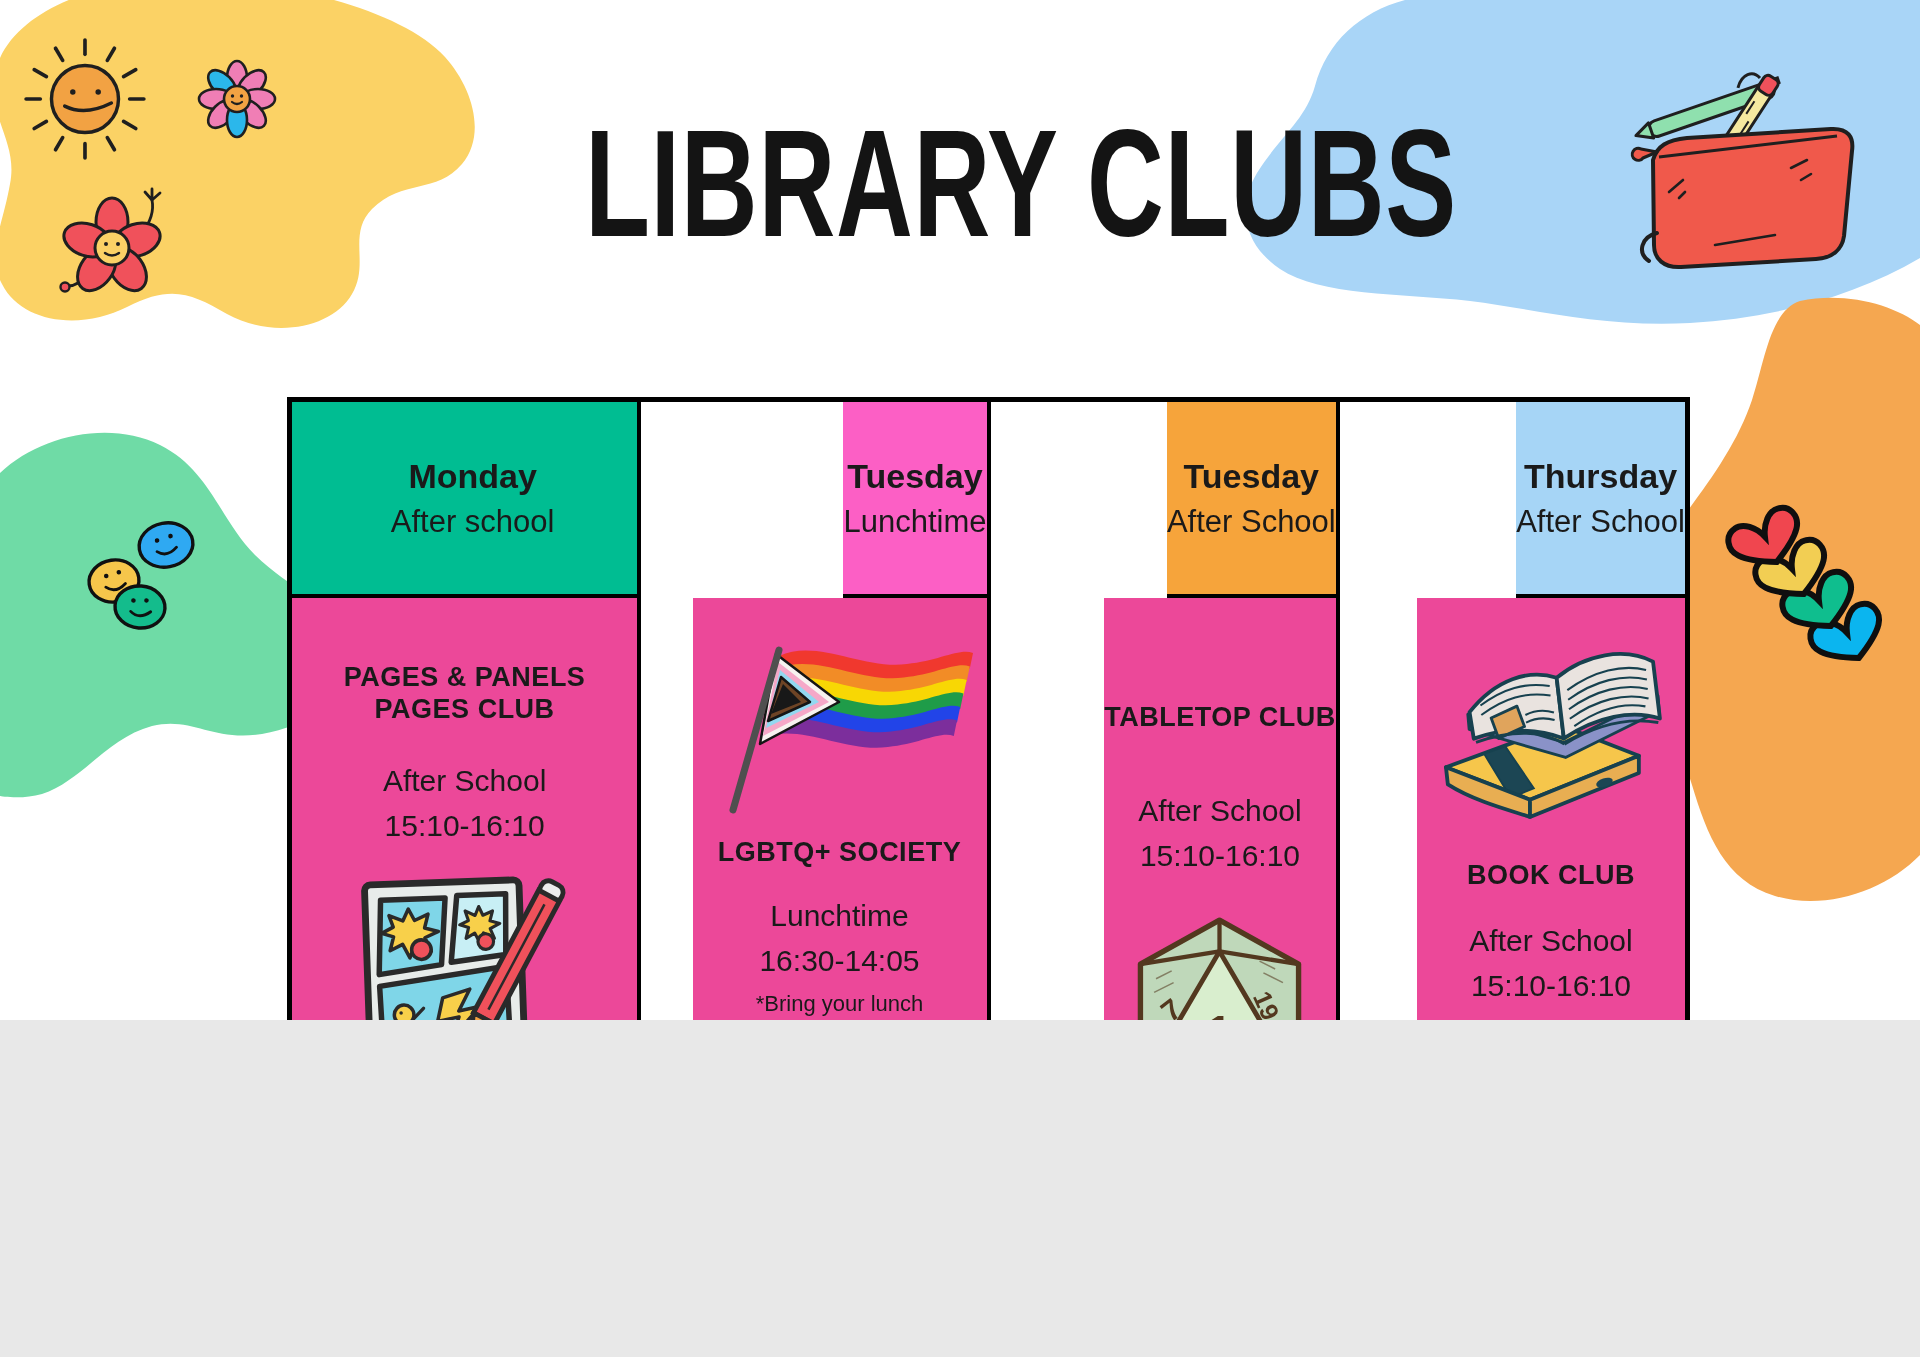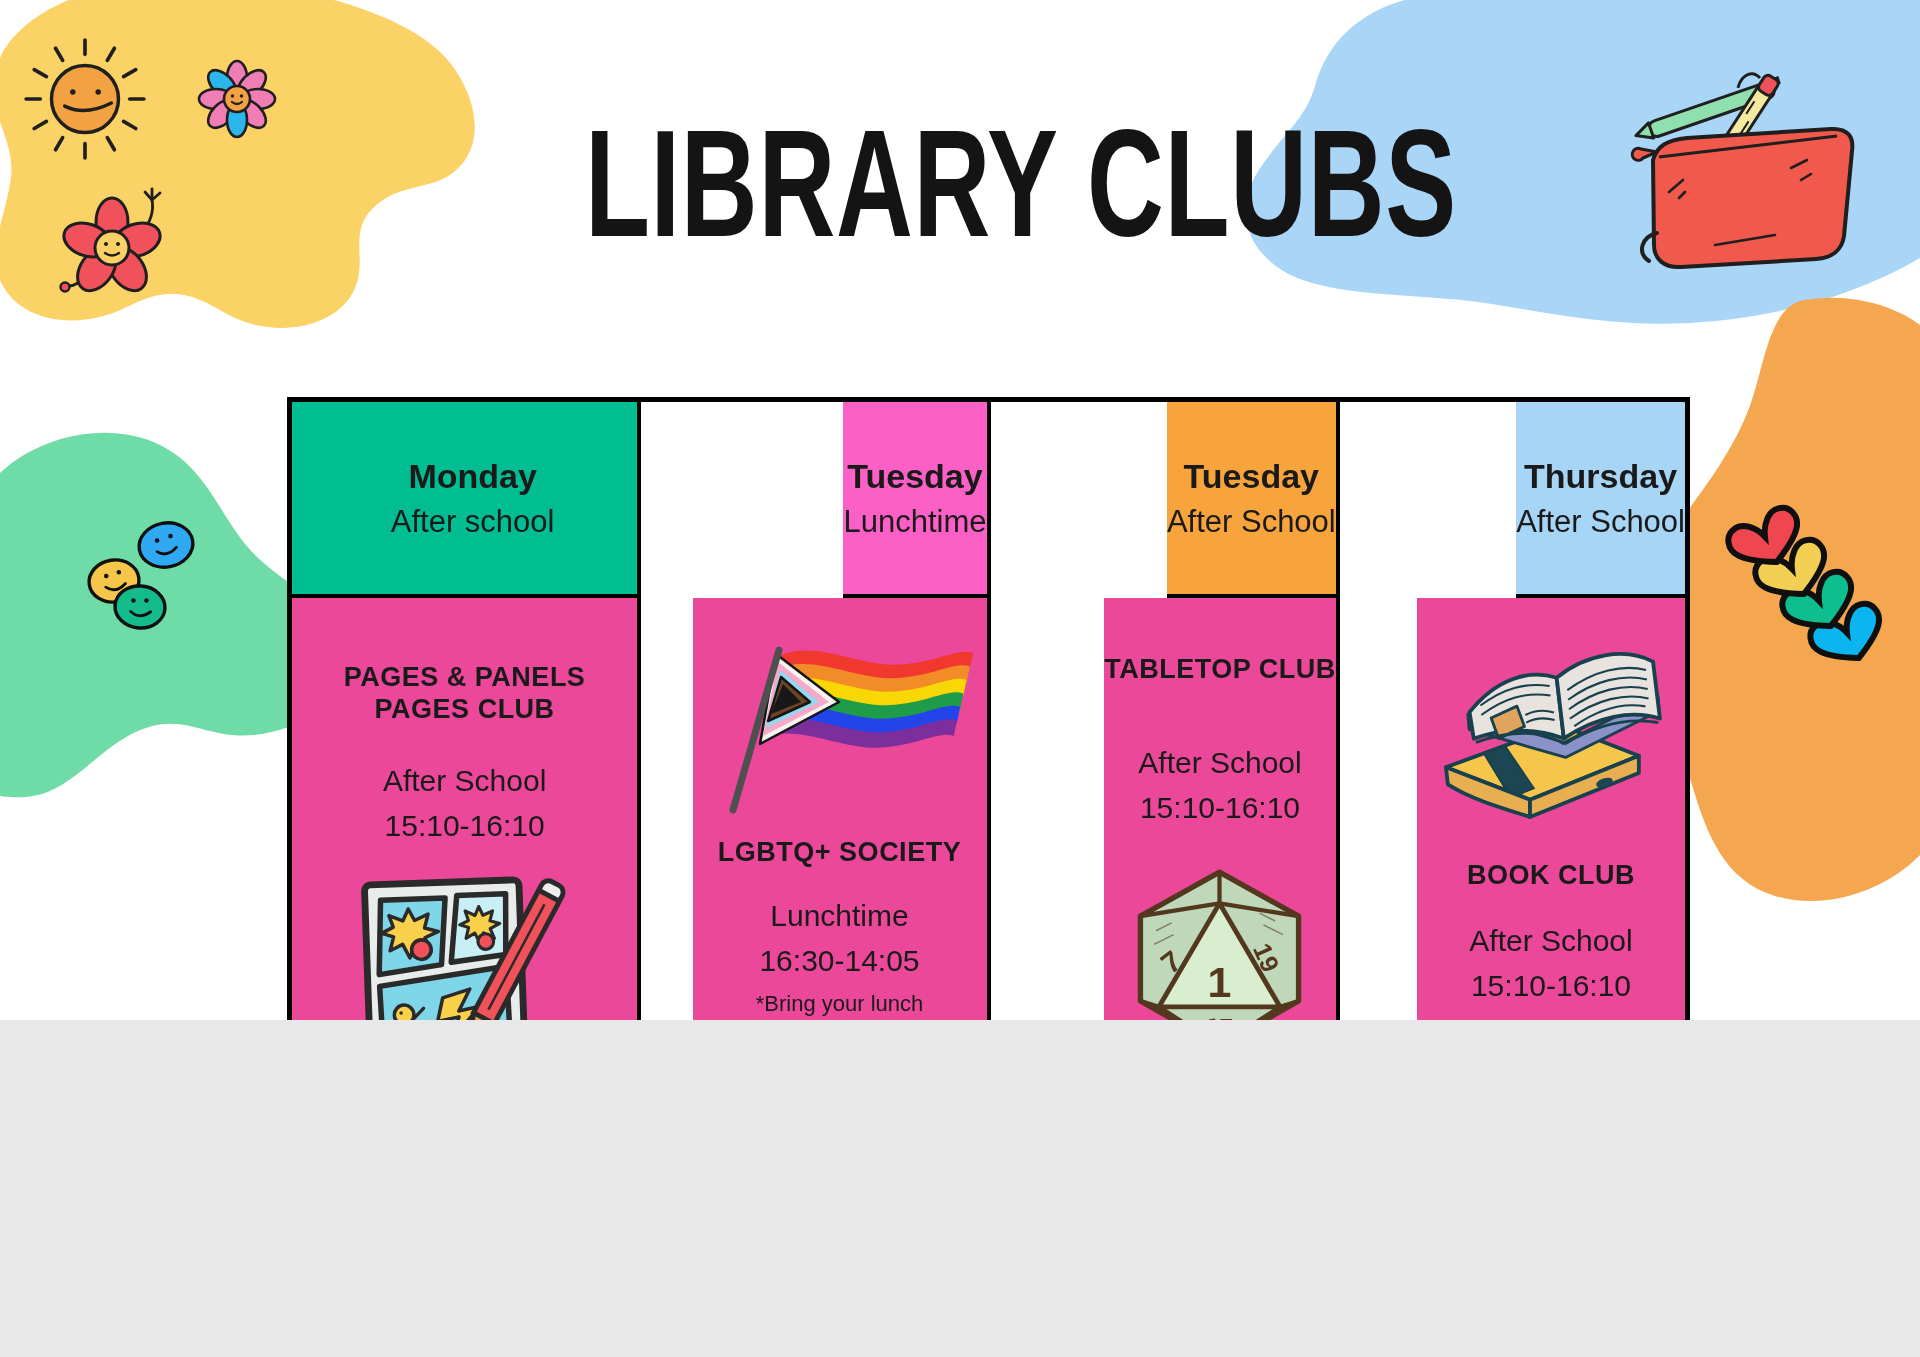--- a/index.html
+++ b/index.html
@@ -32,21 +32,21 @@
   .club-name{font-size:27px;font-weight:bold;letter-spacing:0.5px;line-height:1.18;}
   .sched{font-size:30px;line-height:1.5;}
   .note{font-size:22px;margin-top:8px;}
 
   .mt-name1{margin-top:64px;}
   .mt-sched1{margin-top:32px;}
   .mt-icon1{margin-top:22px;}
   .mt-flag{margin-top:34px;margin-left:-26px;}
   .mt-name2{margin-top:10px;}
   .mt-sched2{margin-top:24px;}
-  .mt-name3{margin-top:56px;}
+  .mt-name3{margin-top:104px;}
   .mt-sched3{margin-top:54px;}
   .mt-icon3{margin-top:30px;}
   .mt-book{margin-top:26px;}
   .mt-name4{margin-top:24px;}
   .mt-sched4{margin-top:26px;}
   svg text{font-family:"Liberation Sans",sans-serif;}
 </style>
 </head>
 <body>
 

